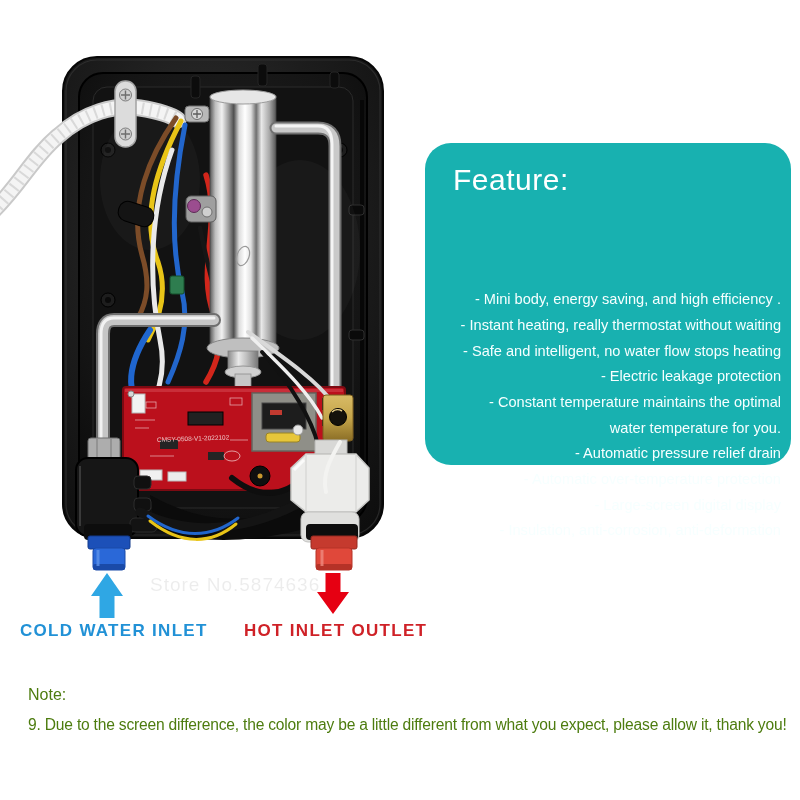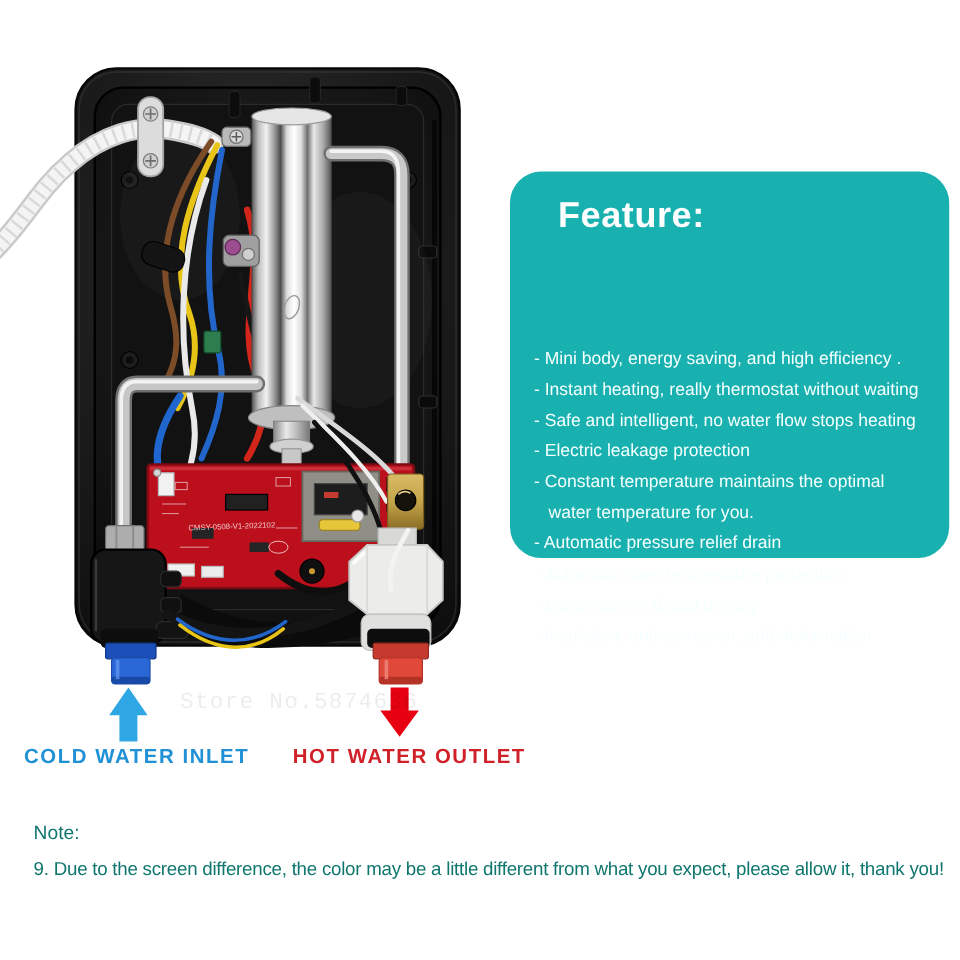--- a/index.html
+++ b/index.html
@@ -1,32 +1,32 @@
 <!DOCTYPE html>
 <html><head>
 <meta charset="utf-8">
 <style>
   html,body{margin:0;padding:0;background:#ffffff;}
   .page{position:relative;width:800px;height:800px;background:#ffffff;overflow:hidden;
         font-family:"Liberation Sans","DejaVu Sans",sans-serif;}
   .photo-svg{position:absolute;left:0;top:0;width:460px;height:660px;}
   .watermark{position:absolute;left:150px;top:574px;font-size:19px;letter-spacing:1px;
-             color:#000;opacity:0.07;font-family:Liberation Mono, monospace;}
+             color:#000;opacity:0.07;}
   .port-label{position:absolute;top:621px;font-weight:bold;font-size:17px;
               letter-spacing:1.3px;text-align:center;white-space:nowrap;}
   .cold-label{left:20px;width:176px;color:#2191d6;}
   .hot-label{left:244px;width:182px;color:#cf2127;}
   .feature-card{position:absolute;left:425px;top:143px;width:366px;height:322px;
                 background:#18b1b0;border-radius:26px;box-sizing:border-box;
                 padding:16px 10px 0 20px;color:#ffffff;}
-  .feature-card h2{margin:4px 0 13px 20px;font-size:30px;font-weight:bold;
+  .feature-card h2{margin:4px 0 13px 8px;font-size:30px;font-weight:normal;
                    letter-spacing:0.5px;color:#ffffff;}
   .feature-list{list-style:none;margin:0;padding:0;font-size:14.6px;line-height:25.7px;
-                color:#f6ffff;white-space:pre;}
-  .note-section{position:absolute;left:28px;top:686px;width:772px;color:#0f766e;}
+                color:#f6ffff;white-space:pre;text-align:right;}
+  .note-section{position:absolute;left:28px;top:686px;width:772px;color:#4d7c0f;}
   .note-title{font-size:16px;margin-bottom:12px;}
   .note-list{font-size:15.6px;letter-spacing:-0.2px;}
   .note-list div{margin-bottom:13px;white-space:nowrap;}
 </style>
 </head>
 <body>
 
 <div class="page">
 
   <svg class="photo-svg" viewBox="0 0 460 660">
@@ -233,21 +233,21 @@
       <path d="M322,550 v16" stroke="#f08a7f" stroke-width="3" opacity="0.8"></path>
     </g>
 
     <path d="M107,573 L123,596 L114.5,596 L114.5,618 L99.5,618 L99.5,596 L91,596 Z" fill="#2fa7e4"></path>
     <path d="M333,614 L317,592 L325.5,592 L325.5,573 L340.5,573 L340.5,592 L349,592 Z" fill="#e60012"></path>
   </svg>
 
   <div class="watermark">Store No.5874636</div>
 
   <div class="port-label cold-label">COLD WATER INLET</div>
-  <div class="port-label hot-label">HOT WATER OUTLET</div>
+  <div class="port-label hot-label">HOT INLET OUTLET</div>
 
   <section class="feature-card">
     <h2>Feature:</h2>
     <ul class="feature-list">
       
     <li>- Mini body, energy saving, and high efficiency .</li><li>- Instant heating, really thermostat without waiting</li><li>- Safe and intelligent, no water flow stops heating</li><li>- Electric leakage protection</li><li>- Constant temperature maintains the optimal</li><li>   water temperature for you.</li><li>- Automatic pressure relief drain</li><li>- Automatic over-temperature protection</li><li>- Large-screen digital display</li><li>- Insulation, anti-corrosion, anti-deformation</li></ul>
   </section>
 
   <section class="note-section">
     <div class="note-title">Note:</div>

